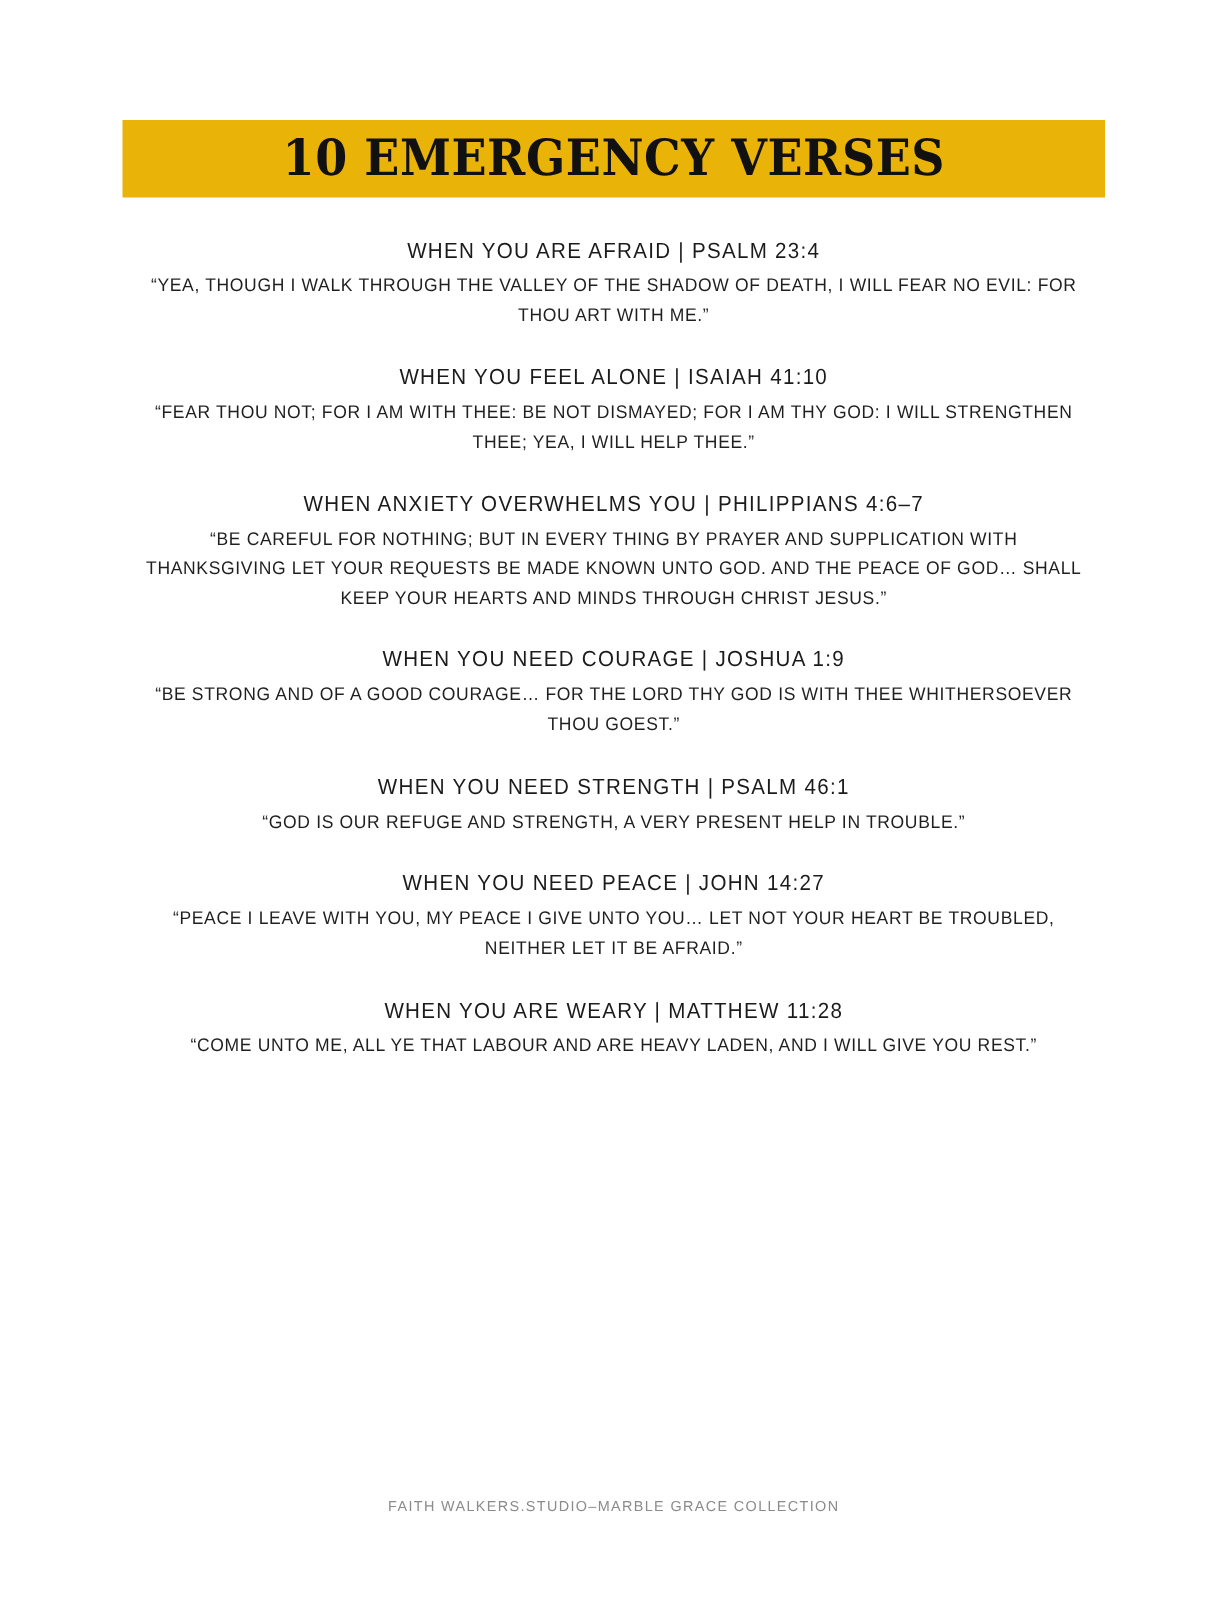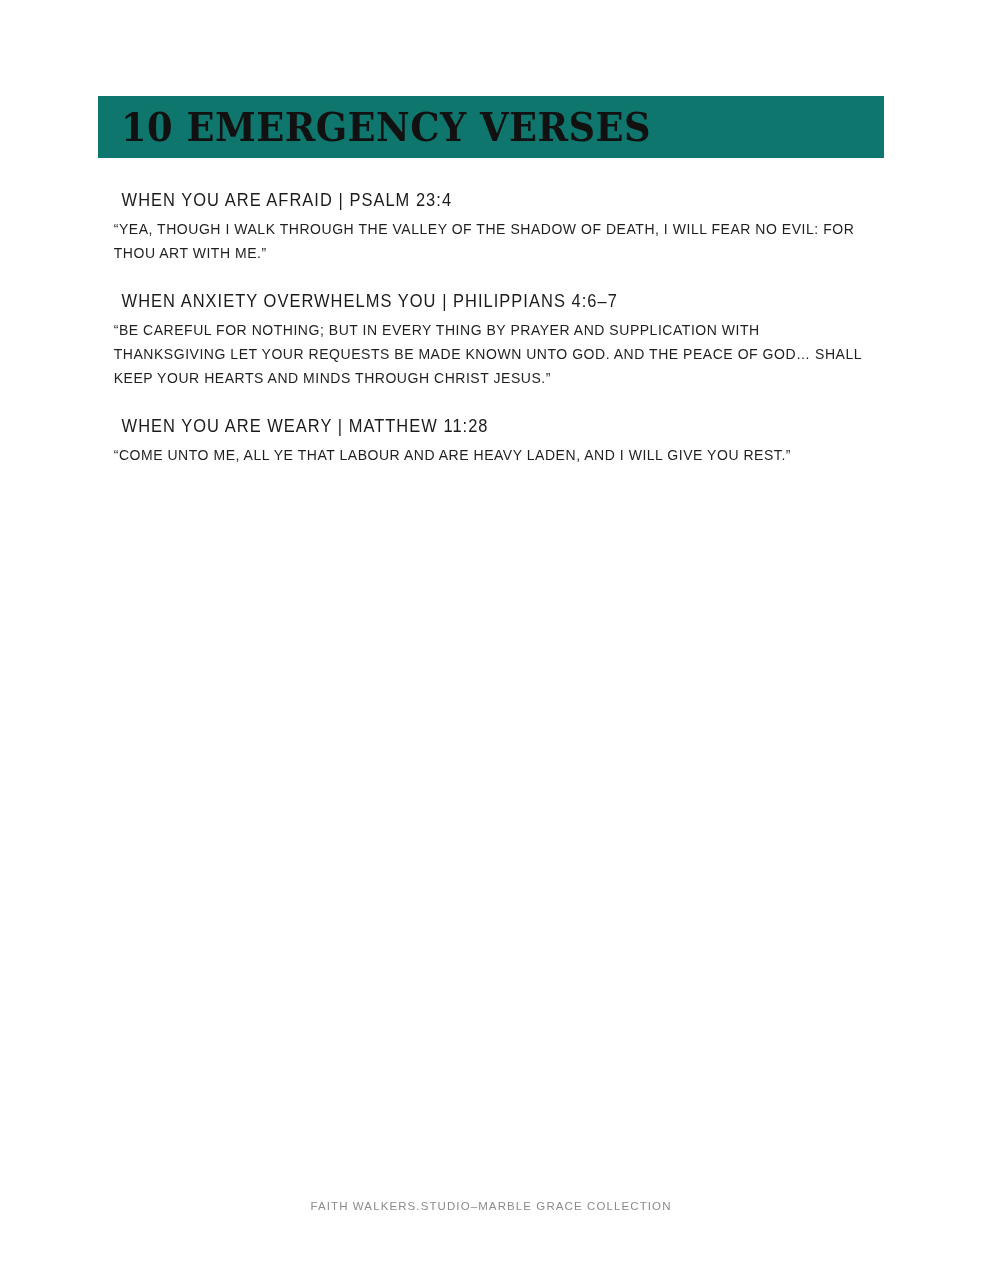--- a/index.html
+++ b/index.html
@@ -21,43 +21,44 @@
     box-sizing: border-box;
     background: #ffffff;
     overflow: hidden;
   }
   .title-band {
     position: absolute;
     left: 98px;
     top: 96px;
     width: 786px;
     height: 62px;
-    background: #0f766e;
+    background: #eab308;
     display: flex;
     align-items: center;
+    justify-content: center;
   }
   .title-text {
     font-family: "DejaVu Serif", serif;
     font-weight: 700;
     font-size: 40px;
     letter-spacing: 0.5px;
     line-height: 1;
     color: #111111;
     transform: scaleX(0.92);
     white-space: nowrap;
   }
   .verses {
     position: absolute;
     left: 98px;
     top: 190px;
     width: 786px;
   }
   .verse-block {
     margin-bottom: 26px;
-    text-align: left;
+    text-align: center;
   }
   .verse-heading {
     font-family: "Liberation Sans", sans-serif;
     font-size: 17.5px;
     letter-spacing: 1.1px;
     font-weight: 400;
     color: #1b1b1b;
     margin-bottom: 7px;
     transform: scaleX(0.94);
   }
@@ -92,29 +93,45 @@
     <div class="title-text">10 EMERGENCY VERSES</div>
   </div>
 
   <div class="verses">
 
     <div class="verse-block">
       <div class="verse-heading">WHEN YOU ARE AFRAID | PSALM 23:4</div>
       <div class="verse-body">“YEA, THOUGH I WALK THROUGH THE VALLEY OF THE SHADOW OF DEATH, I WILL FEAR NO EVIL: FOR THOU ART WITH ME.”</div>
     </div>
 
+    <div class="verse-block">
+      <div class="verse-heading">WHEN YOU FEEL ALONE | ISAIAH 41:10</div>
+      <div class="verse-body">“FEAR THOU NOT; FOR I AM WITH THEE: BE NOT DISMAYED; FOR I AM THY GOD: I WILL STRENGTHEN THEE; YEA, I WILL HELP THEE.”</div>
+    </div>
 
 
     <div class="verse-block">
       <div class="verse-heading">WHEN ANXIETY OVERWHELMS YOU | PHILIPPIANS 4:6–7</div>
       <div class="verse-body">“BE CAREFUL FOR NOTHING; BUT IN EVERY THING BY PRAYER AND SUPPLICATION WITH THANKSGIVING LET YOUR REQUESTS BE MADE KNOWN UNTO GOD. AND THE PEACE OF GOD… SHALL KEEP YOUR HEARTS AND MINDS THROUGH CHRIST JESUS.”</div>
     </div>
 
+    <div class="verse-block">
+      <div class="verse-heading">WHEN YOU NEED COURAGE | JOSHUA 1:9</div>
+      <div class="verse-body">“BE STRONG AND OF A GOOD COURAGE… FOR THE LORD THY GOD IS WITH THEE WHITHERSOEVER THOU GOEST.”</div>
+    </div>
 
+    <div class="verse-block">
+      <div class="verse-heading">WHEN YOU NEED STRENGTH | PSALM 46:1</div>
+      <div class="verse-body">“GOD IS OUR REFUGE AND STRENGTH, A VERY PRESENT HELP IN TROUBLE.”</div>
+    </div>
 
+    <div class="verse-block">
+      <div class="verse-heading">WHEN YOU NEED PEACE | JOHN 14:27</div>
+      <div class="verse-body">“PEACE I LEAVE WITH YOU, MY PEACE I GIVE UNTO YOU… LET NOT YOUR HEART BE TROUBLED, NEITHER LET IT BE AFRAID.”</div>
+    </div>
 
     <div class="verse-block">
       <div class="verse-heading">WHEN YOU ARE WEARY | MATTHEW 11:28</div>
       <div class="verse-body">“COME UNTO ME, ALL YE THAT LABOUR AND ARE HEAVY LADEN, AND I WILL GIVE YOU REST.”</div>
     </div>
 
 
 
   </div>
 

